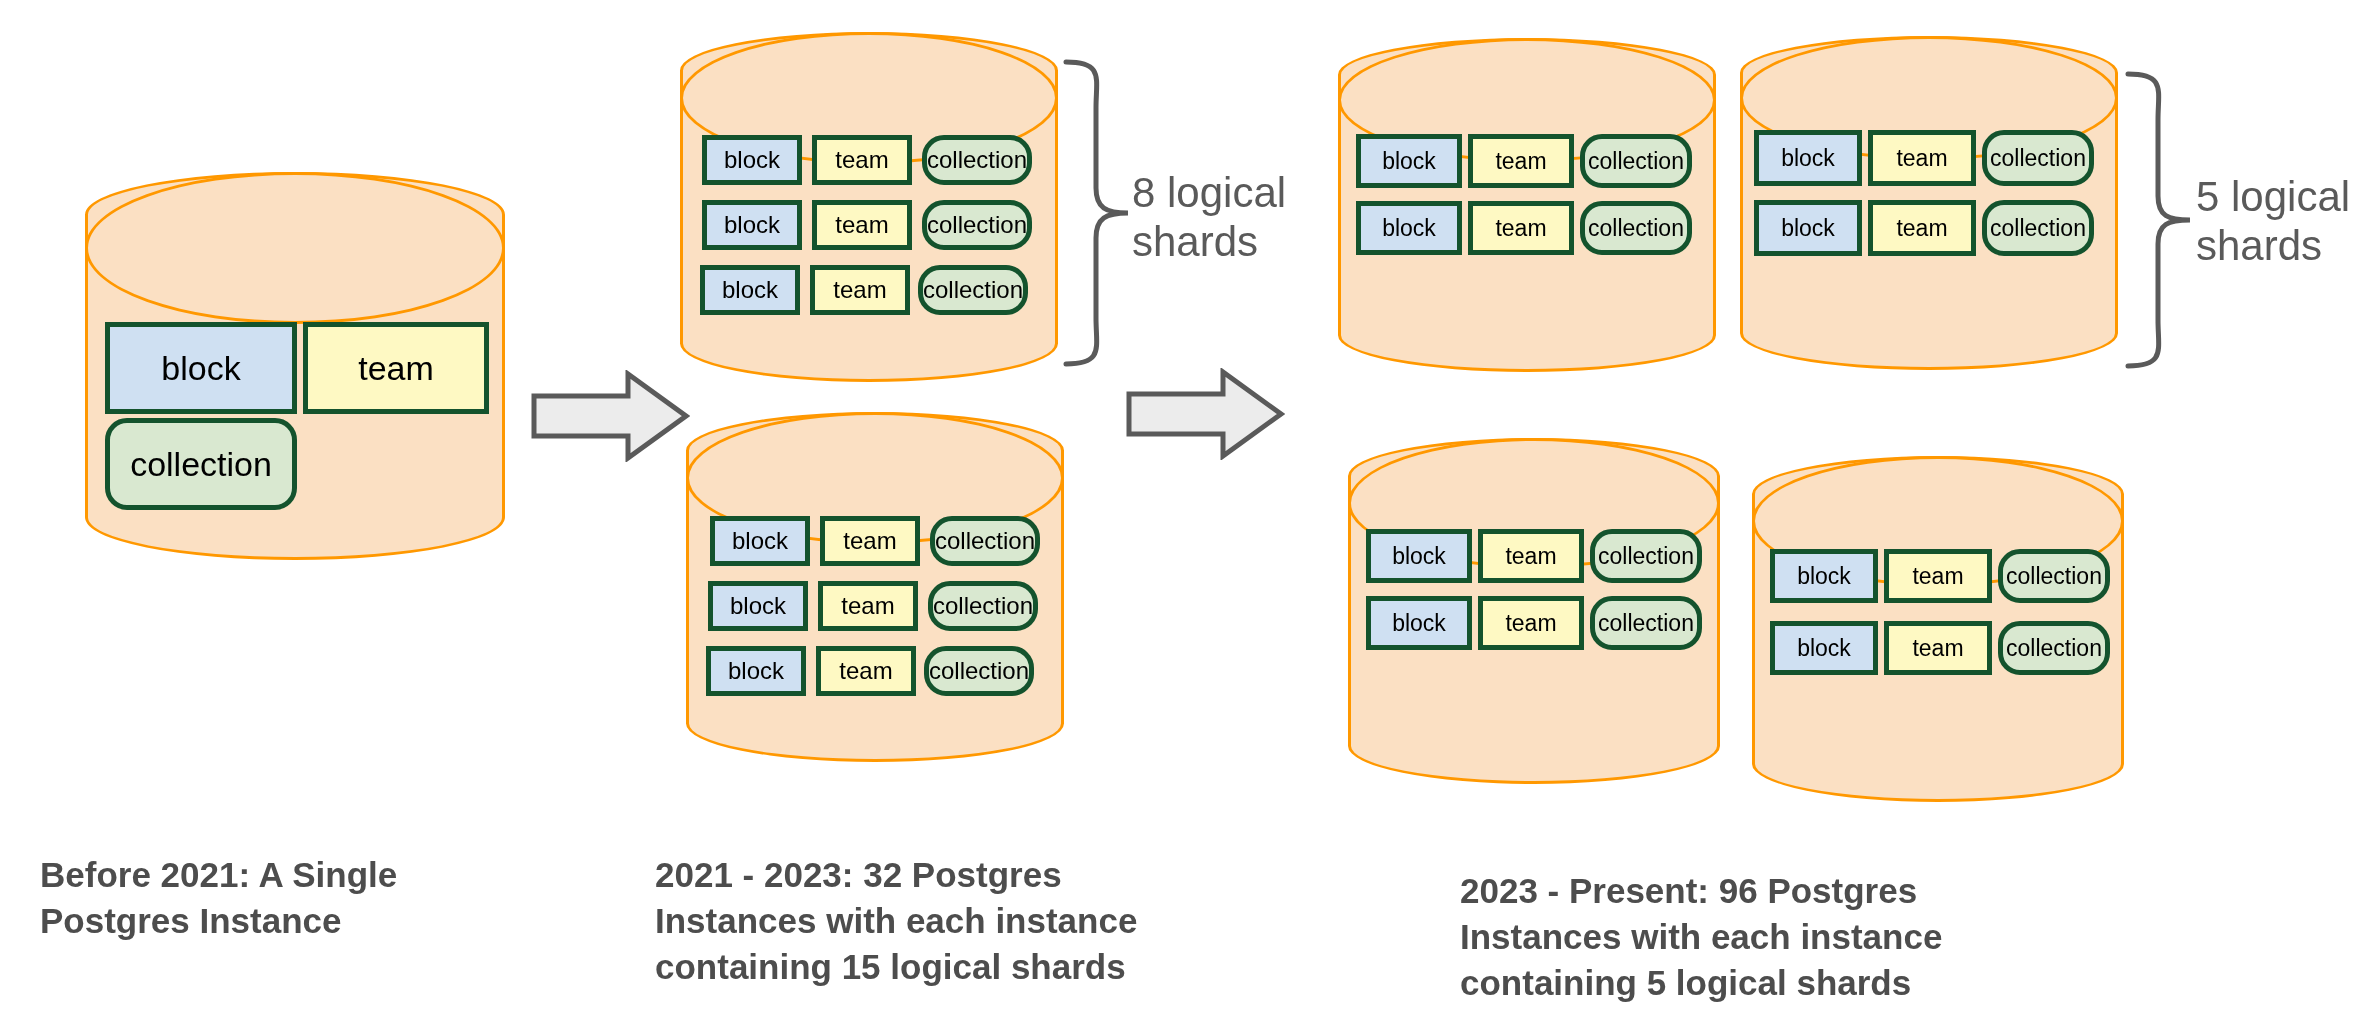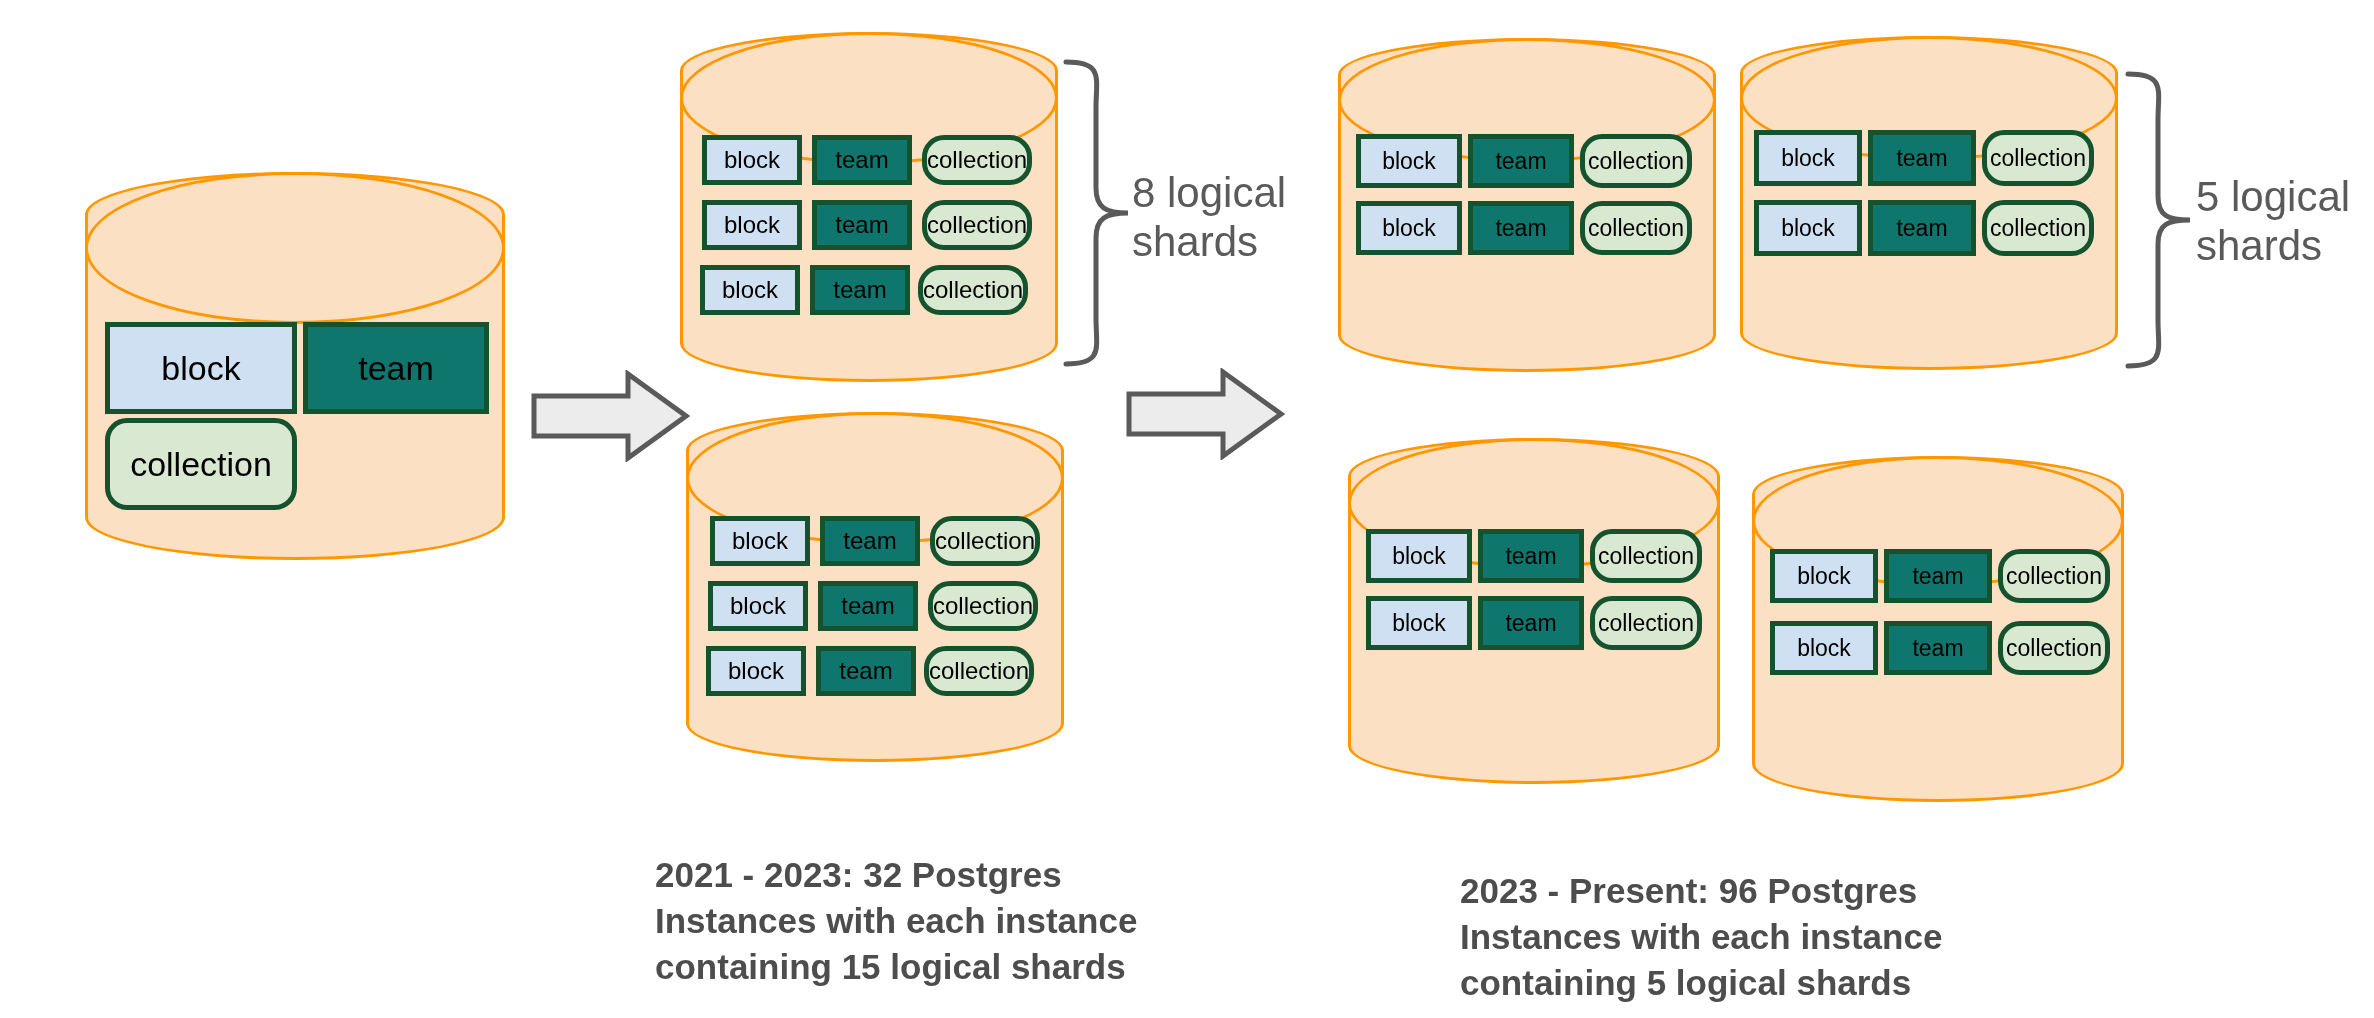--- a/index.html
+++ b/index.html
@@ -53,21 +53,21 @@
     box-sizing: border-box;
     border: 5px solid #14532d;
     display: flex;
     align-items: center;
     justify-content: center;
     color: #000000;
     line-height: 1;
     white-space: nowrap;
   }
   .tbl.block      { background: #cfe0f2; }
-  .tbl.team       { background: #0f766e; }
+  .tbl.team       { background: #fef9c3; }
   .tbl.collection { background: #d9e8d0; border-radius: 22px; }
 
   
   .arrow {
     position: absolute;
   }
 
   
   .brace { position: absolute; }
   .brace-label {
@@ -211,20 +211,22 @@
 
     <div class="tbl block" style="left:18px; top:93px; width:108px; height:54px; font-size:23px;">block</div>
     <div class="tbl team" style="left:132px; top:93px; width:108px; height:54px; font-size:23px;">team</div>
     <div class="tbl collection" style="left:246px; top:93px; width:112px; height:54px; font-size:23px;">collection</div>
 
     <div class="tbl block" style="left:18px; top:165px; width:108px; height:54px; font-size:23px;">block</div>
     <div class="tbl team" style="left:132px; top:165px; width:108px; height:54px; font-size:23px;">team</div>
     <div class="tbl collection" style="left:246px; top:165px; width:112px; height:54px; font-size:23px;">collection</div>
   </div>
 
+  <div class="caption" style="left:40px; top:852px; width:560px;">Before 2021: A Single
+Postgres Instance</div>
 
   <div class="caption" style="left:655px; top:852px; width:610px;">2021 - 2023: 32 Postgres
 Instances with each instance
 containing 15 logical shards</div>
 
   <div class="caption" style="left:1460px; top:868px; width:640px;">2023 - Present: 96 Postgres
 Instances with each instance
 containing 5 logical shards</div>
 
 </div>

